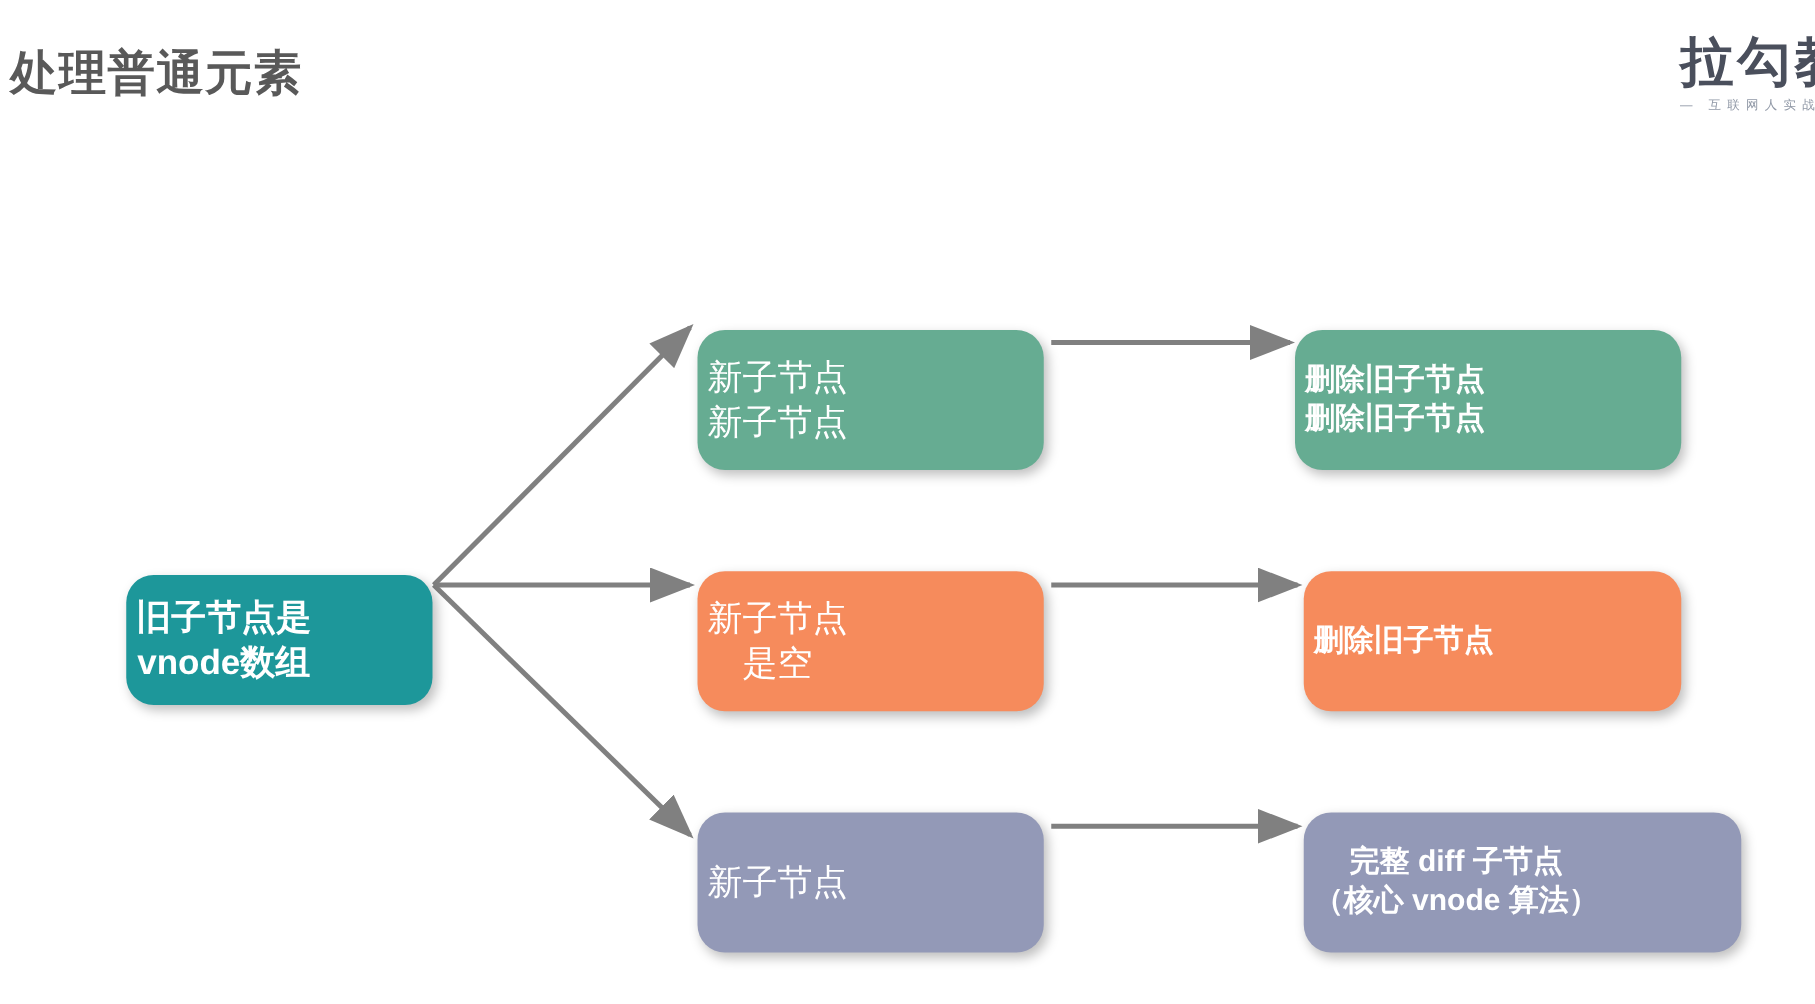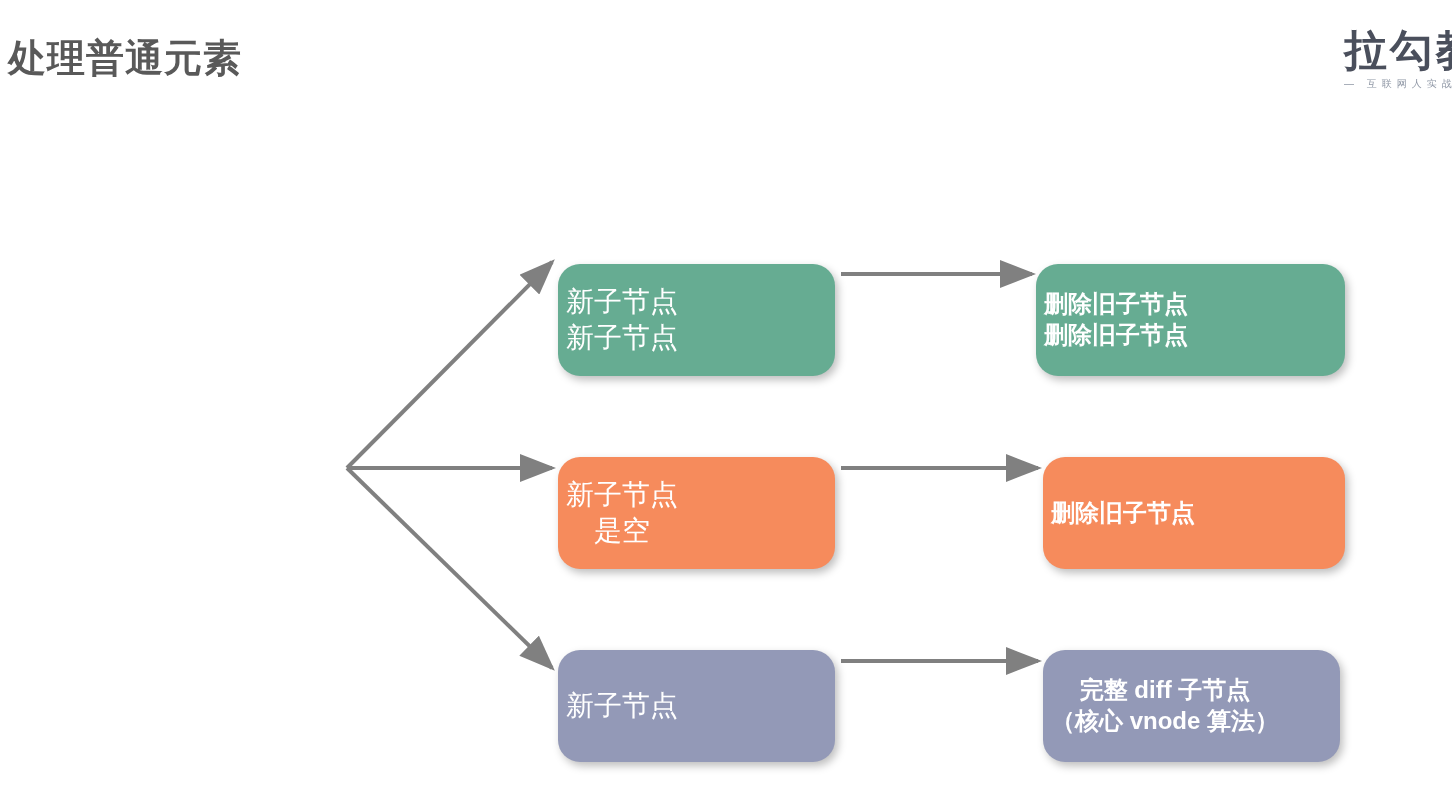--- a/index.html
+++ b/index.html
@@ -126,20 +126,26 @@
       <g id="edge-group" stroke="#808080" stroke-width="4" fill="none" marker-end="url(#arrowhead)">
           <line x1="347" y1="468" x2="552" y2="262"></line>
           <line x1="347" y1="468" x2="552" y2="468"></line>
           <line x1="347" y1="468" x2="552" y2="668"></line>
           <line x1="841" y1="274" x2="1032" y2="274"></line>
           <line x1="841" y1="468" x2="1038" y2="468"></line>
           <line x1="841" y1="661" x2="1038" y2="661"></line>
         </g>
     </svg>
 
+    <div class="node node-root" style="left: 101px; top: 416px; width: 245px; height: 104px; background: rgb(29, 151, 154);">
+      <span class="node-text">
+          <span class="node-line">旧子节点是</span>
+          <span class="node-line">vnode数组</span>
+        </span>
+    </div>
 
     <div class="node node-mid" style="left: 558px; top: 220px; width: 277px; height: 112px; background: rgb(102, 172, 146);">
       <span class="node-text">
           <span class="node-line">新子节点</span>
           <span class="node-line">新子节点</span>
         </span>
     </div>
     <div class="node node-end" style="left: 1036px; top: 220px; width: 309px; height: 112px; background: rgb(102, 172, 146);">
       <span class="node-text">
           <span class="node-line">删除旧子节点</span>
@@ -157,21 +163,21 @@
       <span class="node-text">
           <span class="node-line">删除旧子节点</span>
         </span>
     </div>
 
     <div class="node node-mid" style="left: 558px; top: 606px; width: 277px; height: 112px; background: rgb(147, 153, 183);">
       <span class="node-text">
           <span class="node-line">新子节点</span>
         </span>
     </div>
-    <div class="node node-end" style="left: 1043px; top: 606px; width: 297px; height: 112px; background: rgb(147, 153, 183);">
+    <div class="node node-end" style="left: 1043px; top: 606px; width: 350px; height: 112px; background: rgb(147, 153, 183);">
       <span class="node-text">
           <span class="node-line">完整 diff 子节点</span>
           <span class="node-line">（核心 vnode 算法）</span>
         </span>
     </div>
 
   </div>
 </div>
 
 </body></html>

